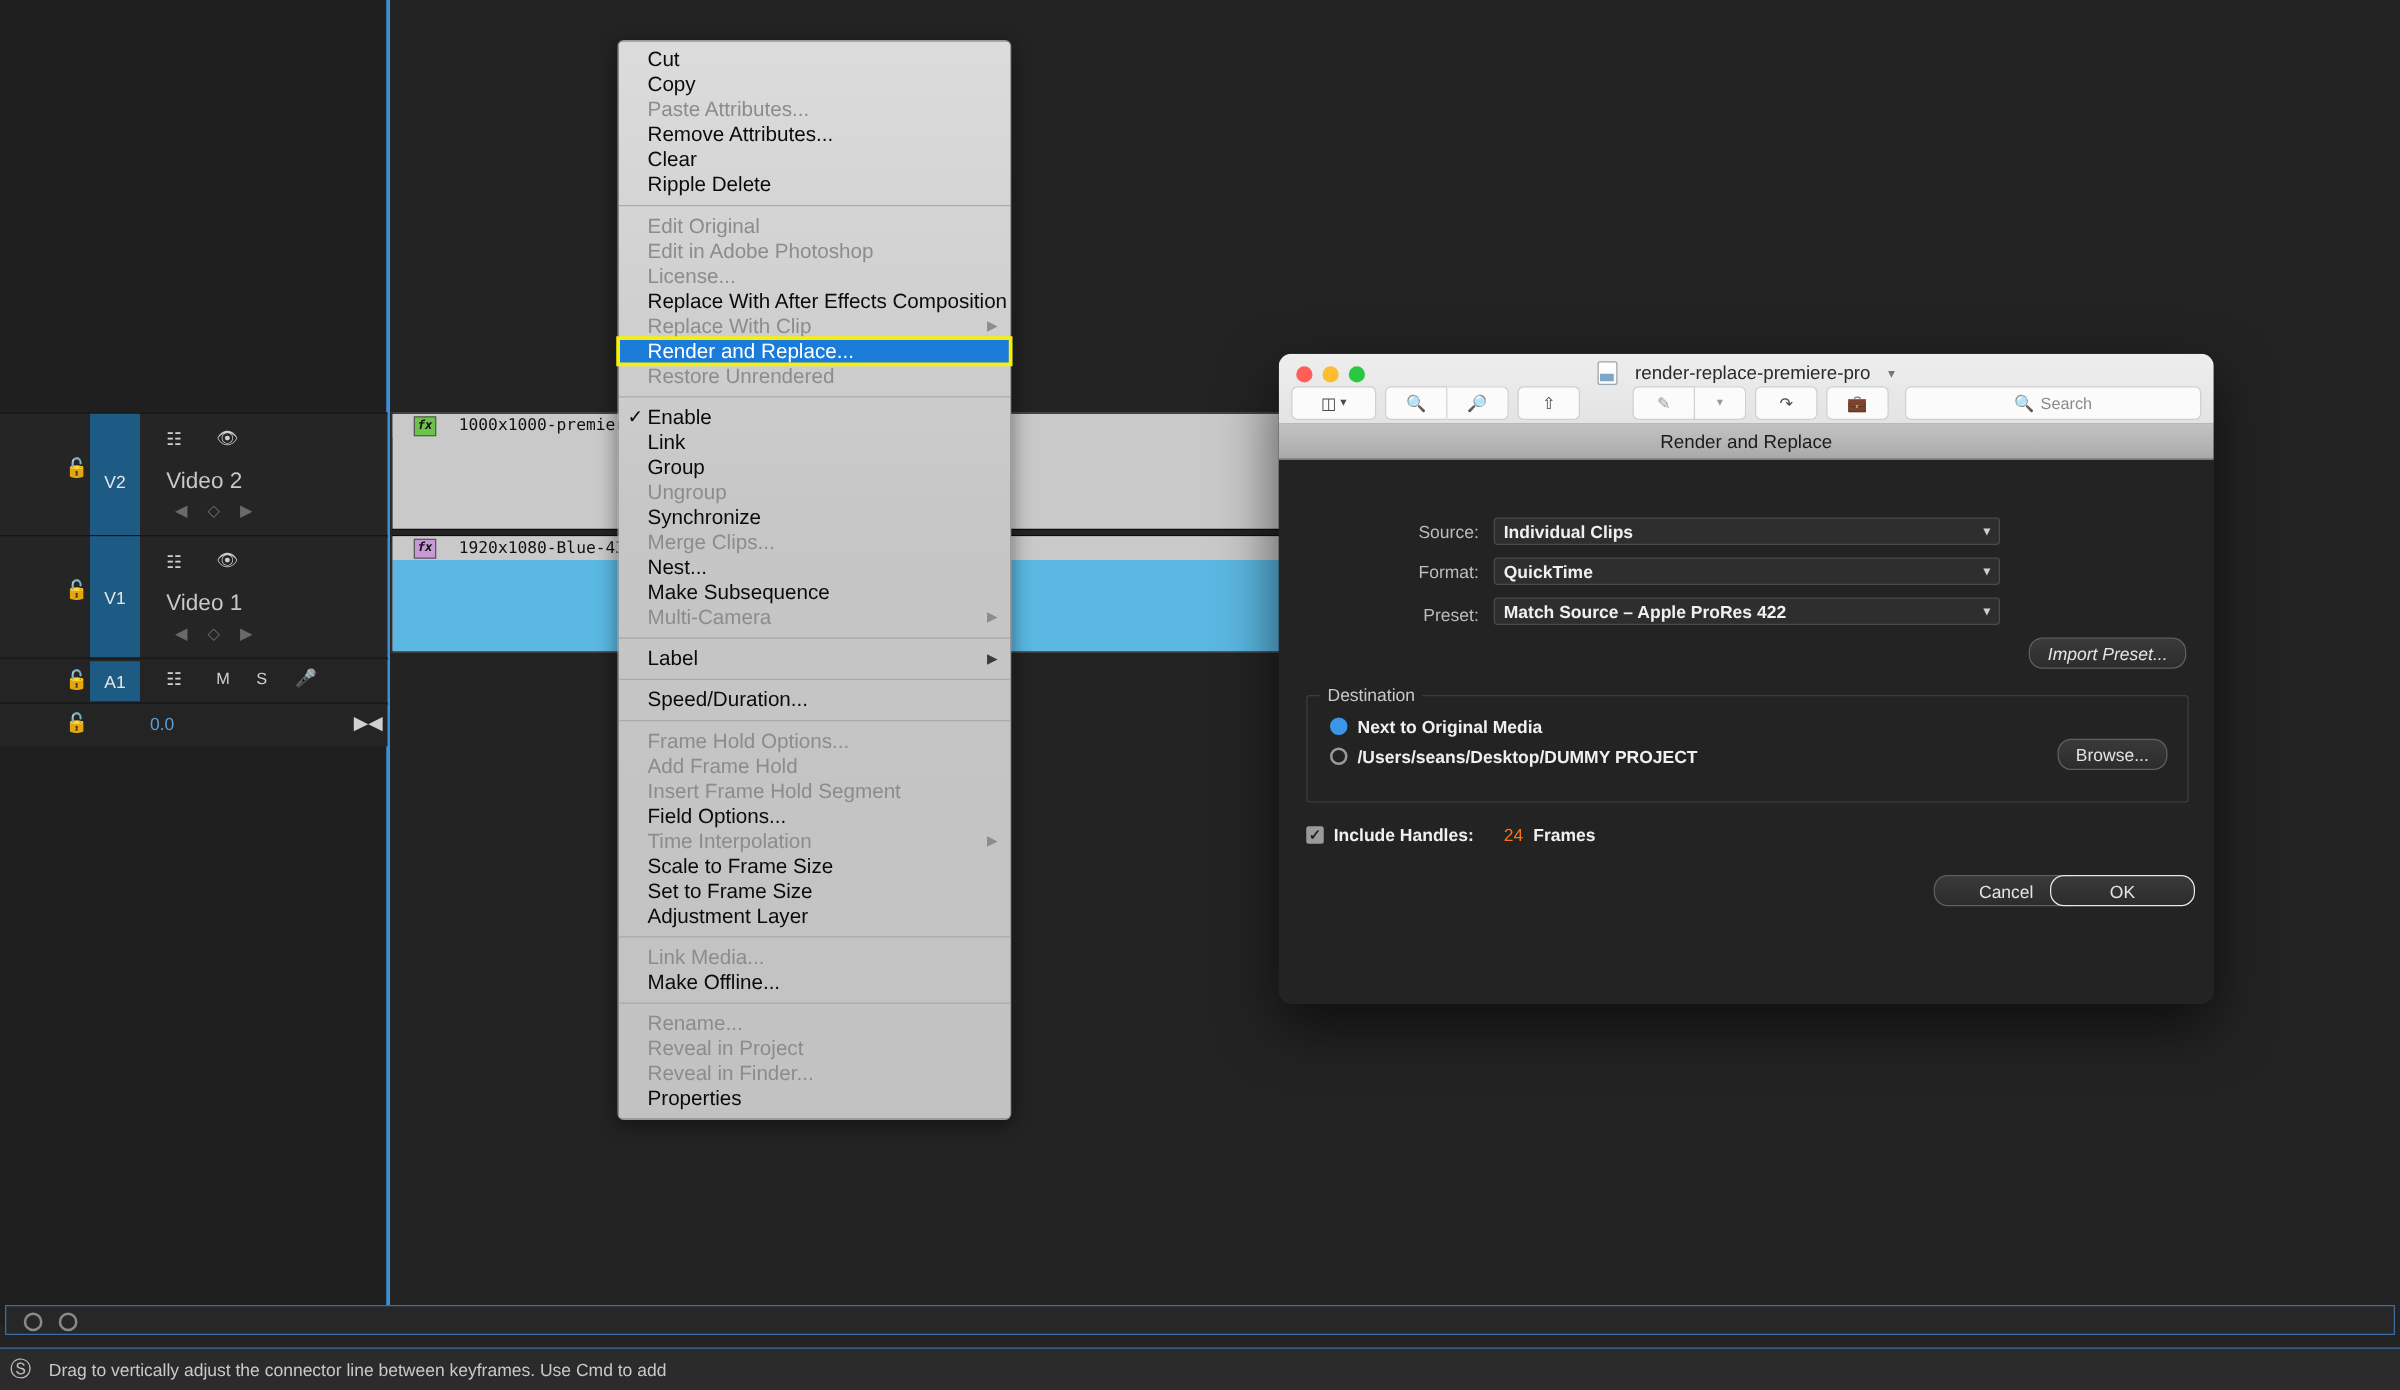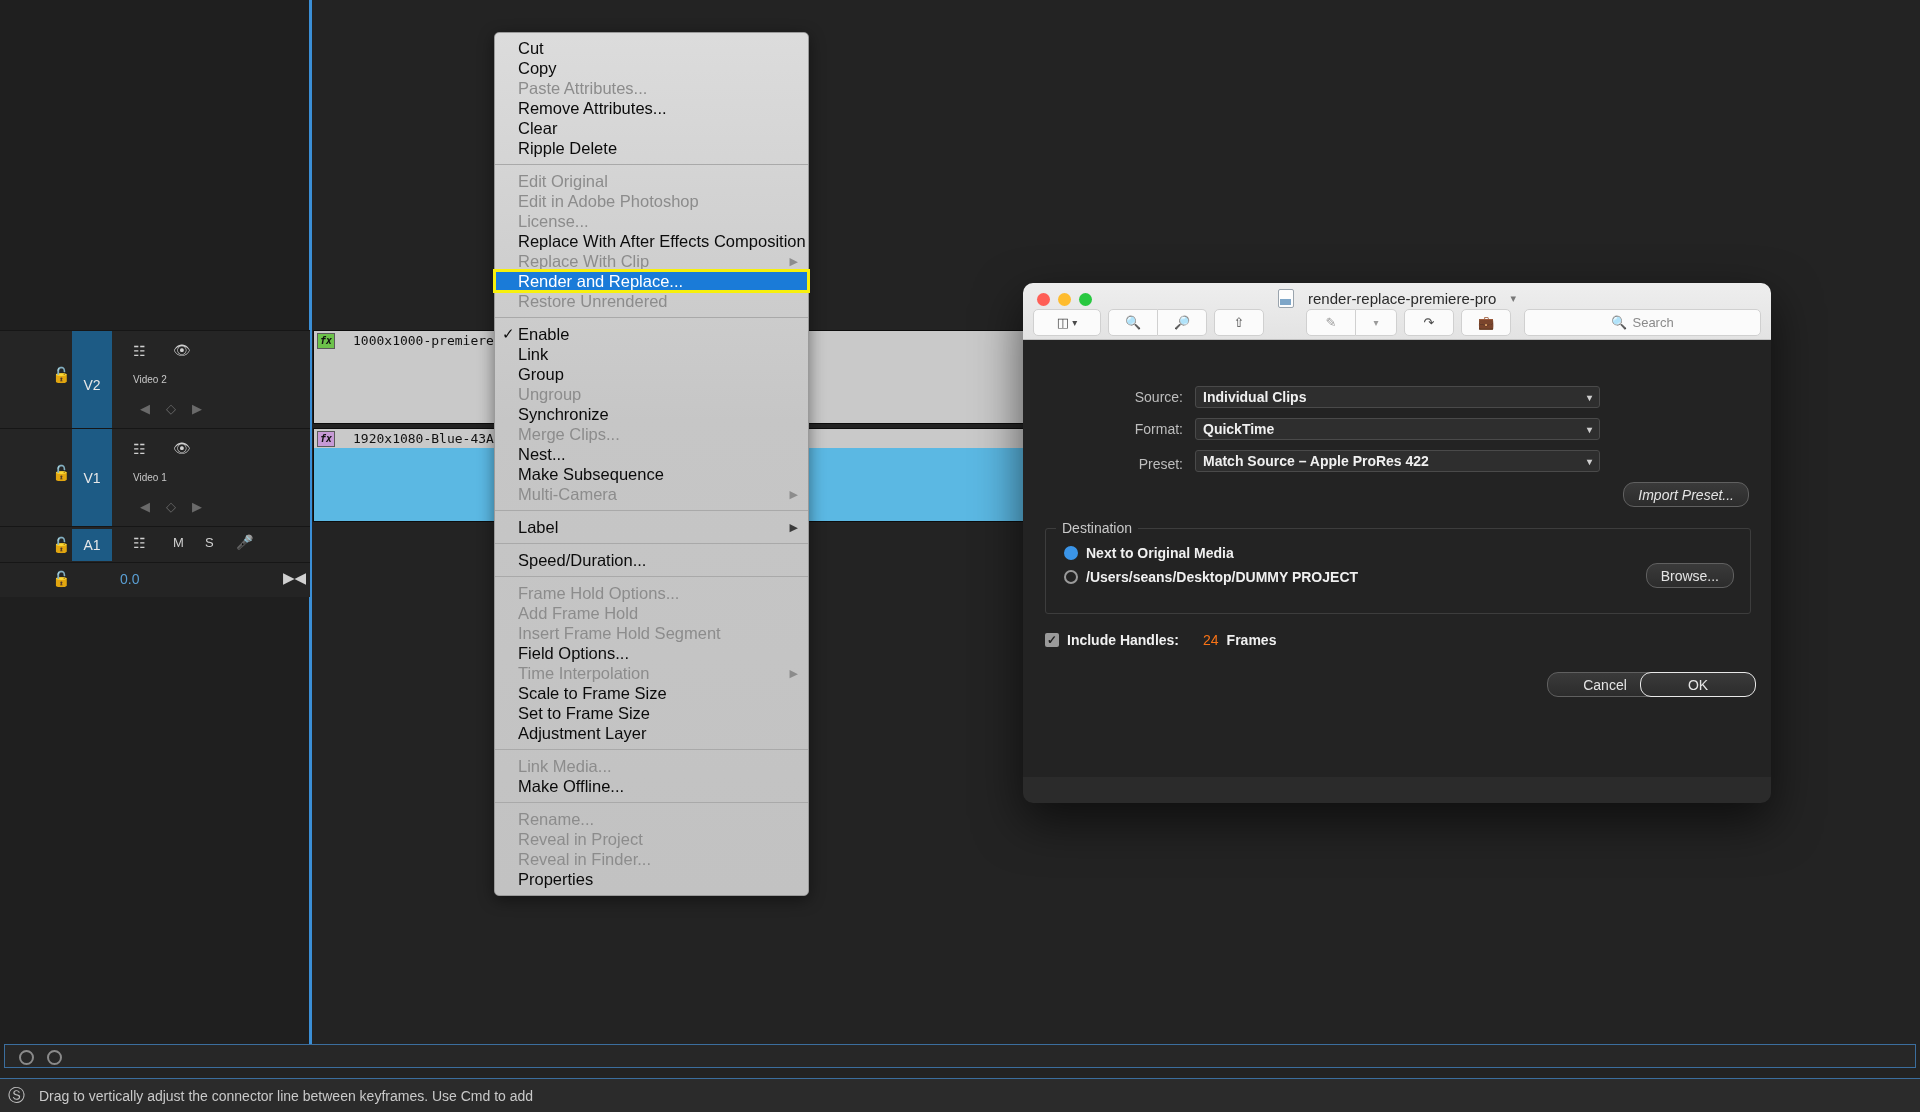--- a/index.html
+++ b/index.html
@@ -44,35 +44,35 @@
     position: absolute; left: 52px; width: 16px; text-align: center;
     color: #b8b8b8; font-size: 15px; line-height: 1;
   }
   .track-badge {
     position: absolute; left: 72px; width: 40px;
     background: #1d5b85; color: #e8e8e8;
     font-size: 14px; text-align: center;
     display: flex; align-items: center; justify-content: center;
   }
   .track-name {
-    position: absolute; color: #c8c8c8; font-size: 10px;
+    position: absolute; color: #c8c8c8; font-size: 18px;
   }
   .tr-icons { position: absolute; color: #d0d0d0; font-size: 14px; }
   .kf-nav { position:absolute; color:#6a6a6a; font-size: 13px; letter-spacing: 16px;}
 
   
   .clip {
     position: absolute; box-sizing: border-box;
     background: #c9c9c9; border: 1px solid #0d0d0d;
     overflow: hidden;
   }
   .clip-label {
     height: 19px; background: #c9c9c9; color: #111; font-size: 13px;
     font-family: "DejaVu Sans Mono", monospace;
-    display: flex; align-items: center; gap: 18px; padding-left: 3px;
+    display: flex; align-items: center; gap: 18px; padding-left: 17px;
     white-space: nowrap;
   }
   .fx-badge {
     display: inline-block; width: 16px; height: 14px; font-size: 10px;
     font-style: italic; font-weight: bold; color: #111; text-align: center;
     line-height: 14px; border: 1px solid #5a5a5a;
   }
   .fx-green { background: #6cc24a; }
   .fx-purple { background: #c79ad6; }
   .clip-body { position: relative; }
@@ -428,20 +428,23 @@
         <div class="tb-btn">
           <span>💼</span>
         </div>
         <div class="tb-search">
           <span>🔍</span>
           <span>Search</span>
         </div>
       </div>
     </div>
 
+    <div class="dlg-header">
+      <span>Render and Replace</span>
+    </div>
 
     <div class="dlg-body">
 
       <div class="frow" style="left:0; top:46px;">
         <div class="flabel">Source:</div>
         <div class="fselect">
           <span>Individual Clips</span>
           <span class="chev">▾</span>
         </div>
       </div>

